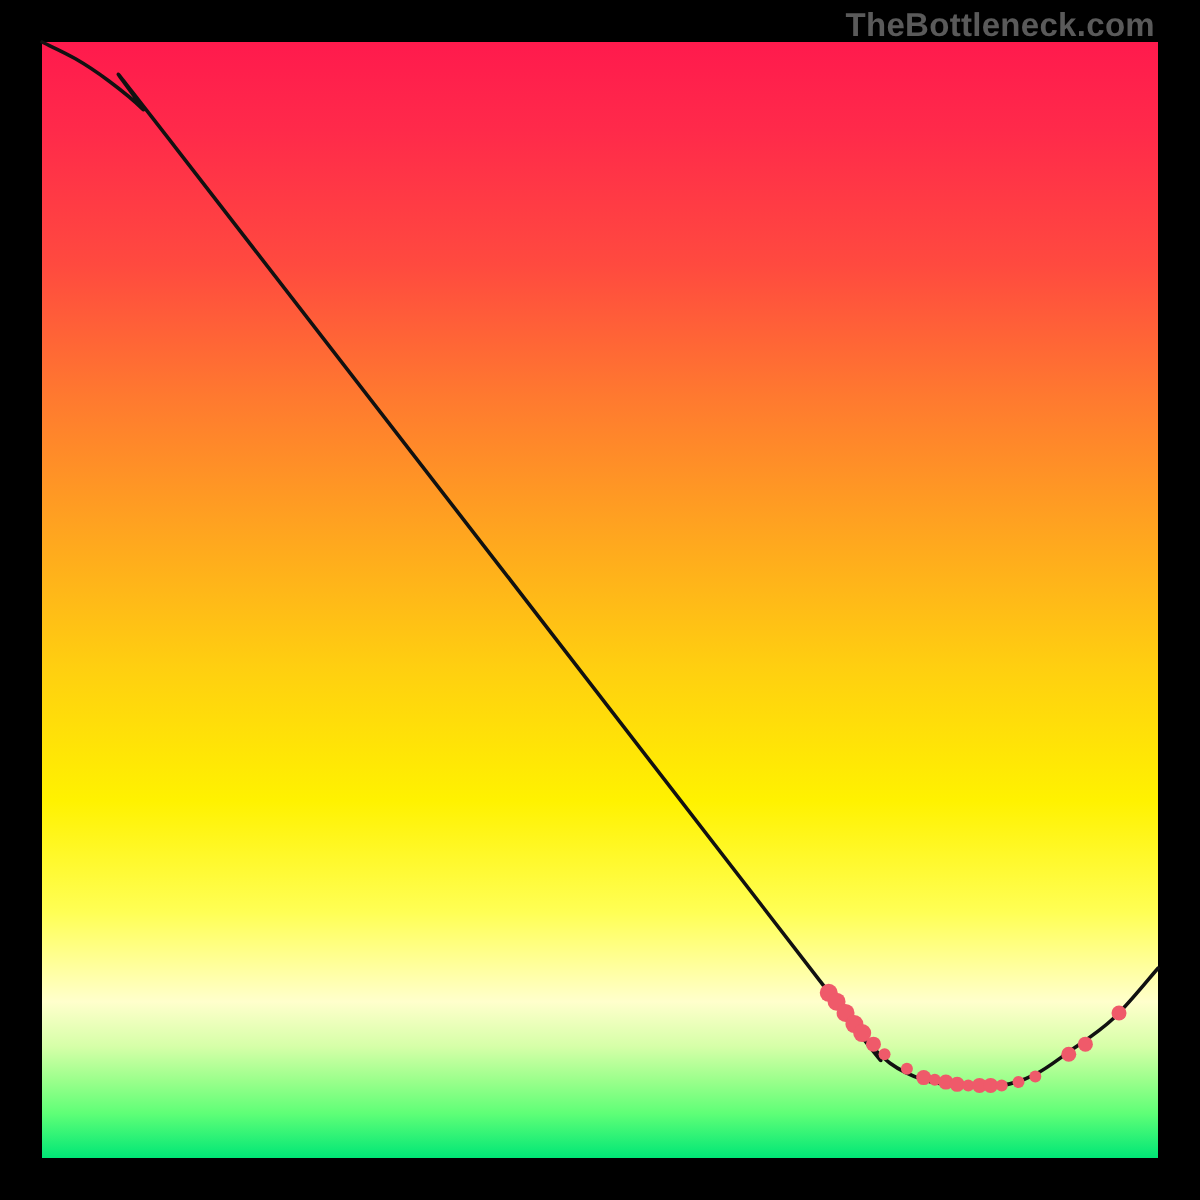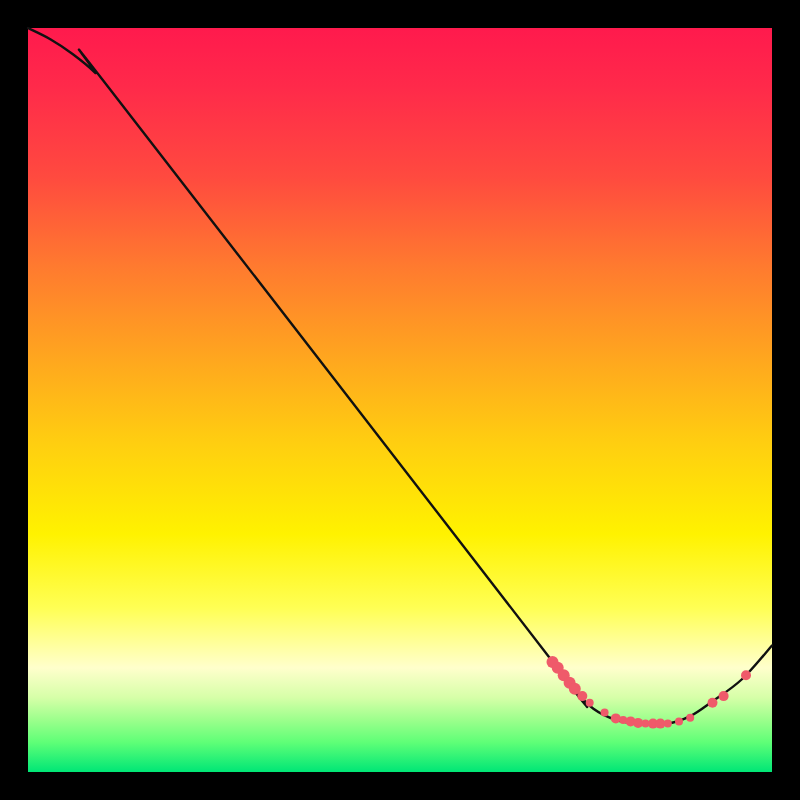--- a/index.html
+++ b/index.html
@@ -66,20 +66,21 @@
   }
   .marker {
     fill: #ef5a6a;
     stroke: none;
   }
 </style>
 </head>
 <body>
 
 <div class="frame">
+  <div class="watermark">TheBottleneck.com</div>
   <div class="plot">
     <svg class="curve" viewBox="0 0 744 744">
       <path d="M 0.0 0.0 C 3.7 1.9, 14.9 6.8, 22.3 11.2 C 29.8 15.5, 37.2 20.5, 44.6 26.0 C 52.1 31.6, 59.5 37.2, 67.0 44.6 C 74.4 52.1, 13.6 -26.7, 89.3 70.7 C 164.9 168.0, 445.2 530.7, 520.8 628.7 C 596.4 726.6, 535.7 649.8, 543.1 658.4 C 550.6 667.1, 558.0 675.2, 565.4 680.8 C 572.9 686.3, 580.3 689.4, 587.8 691.9 C 595.2 694.4, 601.4 695.0, 610.1 695.6 C 618.8 696.3, 631.2 696.9, 639.8 695.6 C 648.5 694.4, 654.7 691.9, 662.2 688.2 C 669.6 684.5, 675.8 679.5, 684.5 673.3 C 693.2 667.1, 704.3 660.3, 714.2 651.0 C 724.2 641.7, 739.0 623.1, 744.0 617.5"></path>
       <g>
           <circle cx="524.5" cy="633.9" r="6" class="marker"></circle>
           <circle cx="529.7" cy="639.8" r="6" class="marker"></circle>
           <circle cx="535.7" cy="647.3" r="6" class="marker"></circle>
           <circle cx="541.6" cy="654.7" r="6" class="marker"></circle>
           <circle cx="546.8" cy="660.7" r="6" class="marker"></circle>
           <circle cx="554.3" cy="668.1" r="5" class="marker"></circle>

